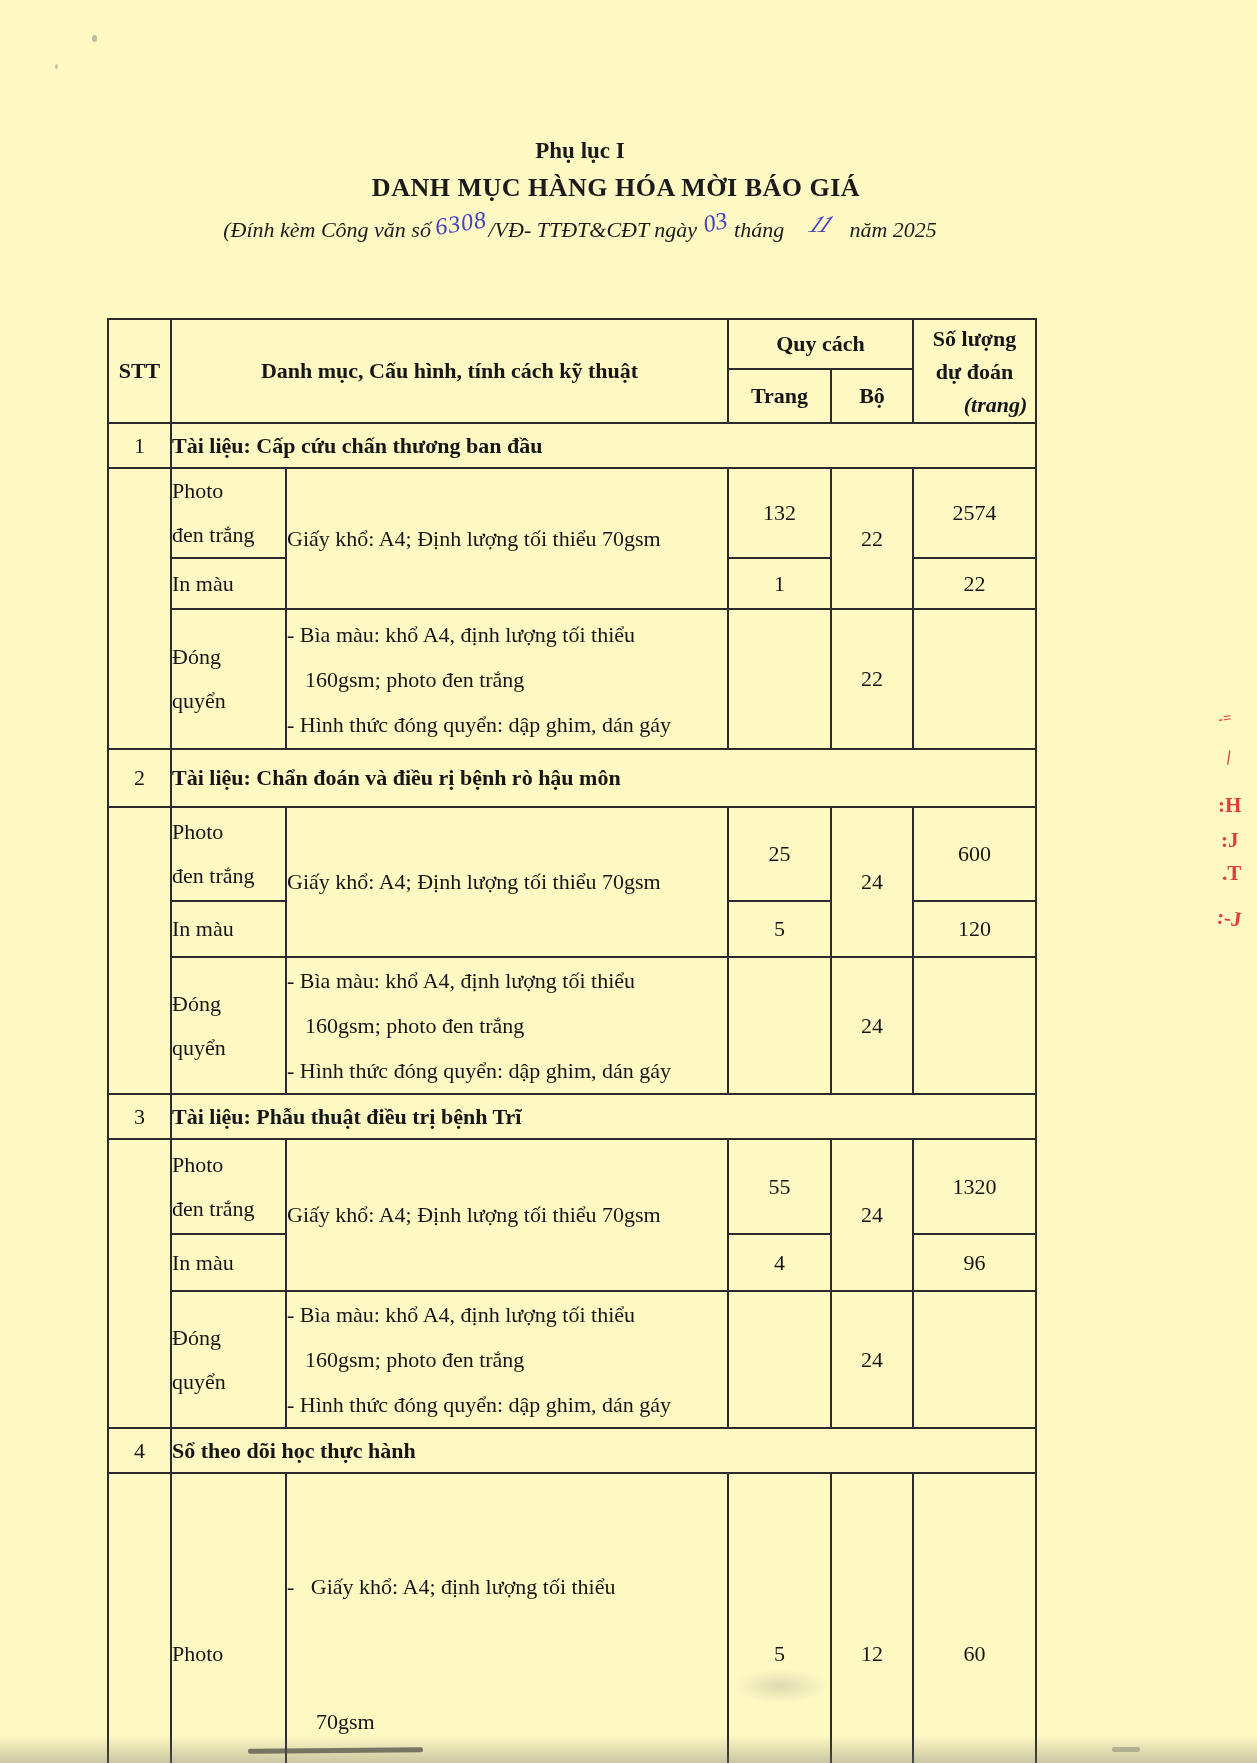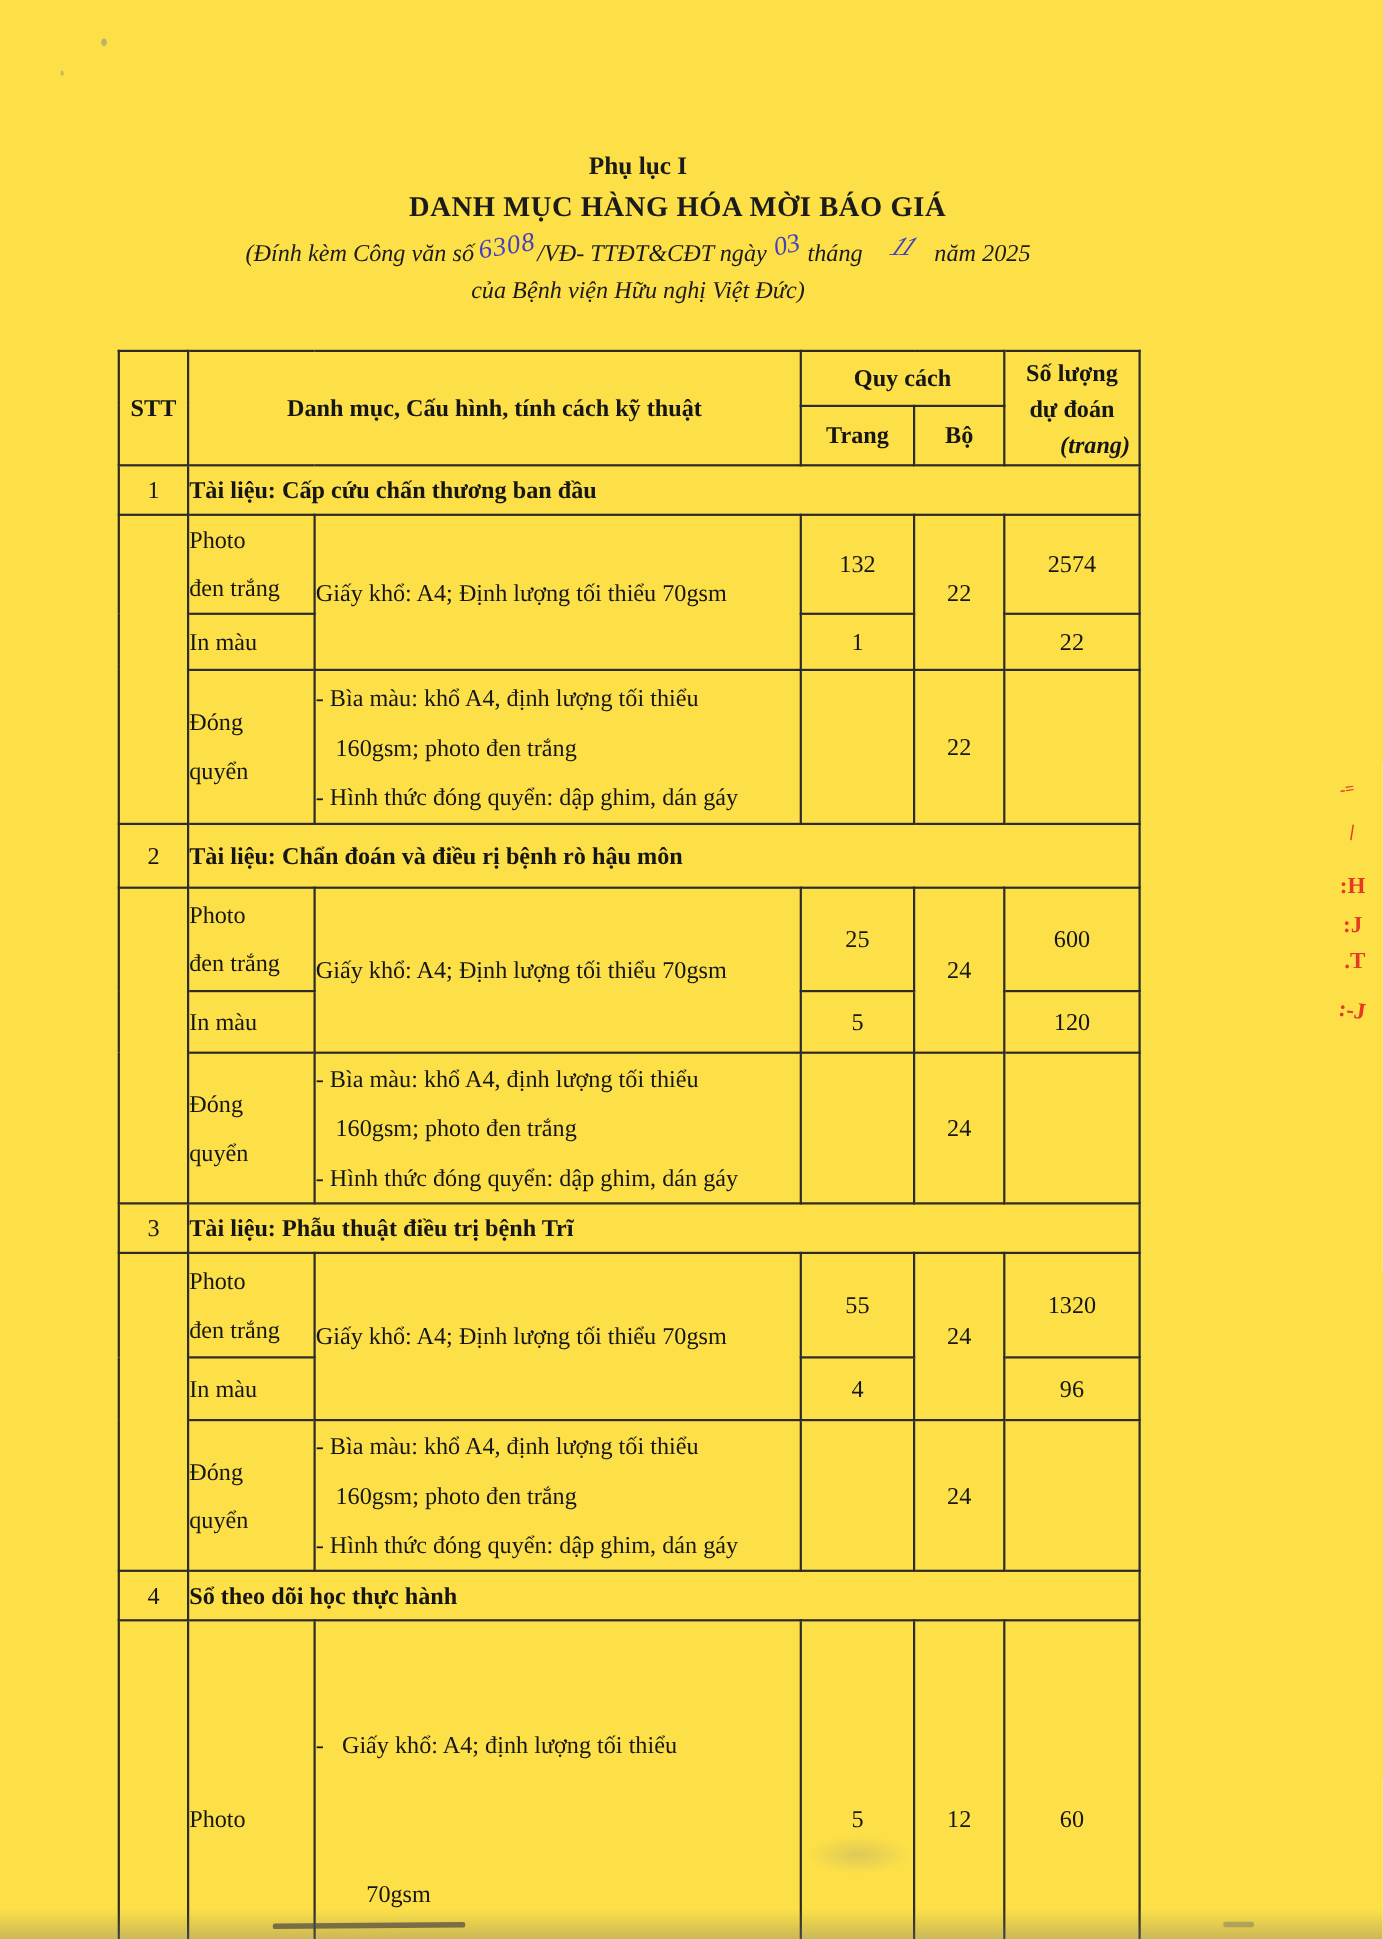--- a/index.html
+++ b/index.html
@@ -1,18 +1,18 @@
 <!DOCTYPE html>
 <html><head>
 <meta charset="utf-8">
 <style>
   html,body { margin:0; padding:0; background:#e9e9e7; }
   .page {
     position:relative; width:1257px; height:1763px;
-    background:#fde047; overflow:hidden;
+    background:#fef9c3; overflow:hidden;
     font-family:"Liberation Serif", serif; color:#1b1b1b;
   }
   
   .head { position:absolute; top:138px; left:40px; width:1080px; text-align:center; }
   .appendix { font-weight:bold; font-size:23px; margin-bottom:9px; }
   .doc-title { font-weight:bold; font-size:26px; letter-spacing:.5px; padding-left:72px; margin-bottom:10px; }
   .subtitle { font-style:italic; font-size:22px; line-height:33px; }
   .hw { color:#4340c2; display:inline-block; font-style:italic; font-size:24px; }
   .hw-no   { transform:rotate(-9deg) translateY(-6px); letter-spacing:1px; }
   .hw-day  { transform:rotate(-12deg) translateY(-7px); margin-left:2px; }
@@ -25,21 +25,21 @@
   .hd { font-weight:bold; text-align:center;margin-left:28px; }
   .hd-sl { font-weight:bold; text-align:center; line-height:33px; }
   .it { font-style:italic;padding-left:42px; }
   .ctr { text-align:center; }
   .sec-title { font-weight:bold; font-size:23px; padding-left:11px; }
   .label { padding-left:7px; line-height:44px; }
   .spec1 { padding-left:27px; }
   .dspec { padding-left:13px; line-height:45px;margin-left:24px; }
   .dspec .ind { padding-left:18px; }
   .pspec { padding-left:13px; line-height:45px; white-space:pre; }
-  .pspec .ind2 { padding-left:46px; white-space:normal; }
+  .pspec .ind2 { padding-left:29px; white-space:normal; }
   
   .frag { position:absolute; color:#e11b22; font-weight:bold; opacity:.85;
     font-family:"Liberation Serif", serif; }
   .speck { position:absolute; background:#8a8a85; border-radius:50%; }
   .smudge { position:absolute; left:733px; top:1668px; width:95px; height:36px;
     background:radial-gradient(ellipse at center, rgba(140,140,132,.28), rgba(140,140,132,0) 70%); }
   .bottom-shade { position:absolute; left:0; right:0; bottom:0; height:28px;
     background:linear-gradient(to bottom, rgba(118,118,112,0), rgba(118,118,112,.38)); }
   .bottom-mark { position:absolute; left:248px; top:1748px; width:175px; height:5px;
     background:#4a4742; opacity:.7; border-radius:2px; transform:rotate(-.5deg); }
@@ -54,21 +54,20 @@
   <div class="head">
     <div class="appendix">Phụ lục I</div>
     <div class="doc-title">DANH MỤC HÀNG HÓA MỜI BÁO GIÁ</div>
     <div class="subtitle">
       <span>(Đính kèm Công văn số</span>
       <span class="hw hw-no">6308</span><span>/VĐ- TTĐT&amp;CĐT ngày</span>
       <span class="hw hw-day">03</span>
       <span>tháng</span>
       <span class="hw hw-month">11</span>
       <span>năm 2025</span>
-      <div>của Bệnh viện Hữu nghị Việt Đức)</div>
     </div>
   </div>
 
   <table class="main">
     <colgroup>
       <col style="width:63px">
         <col style="width:115px">
         <col style="width:442px">
       <col style="width:103px">
         <col style="width:82px">

